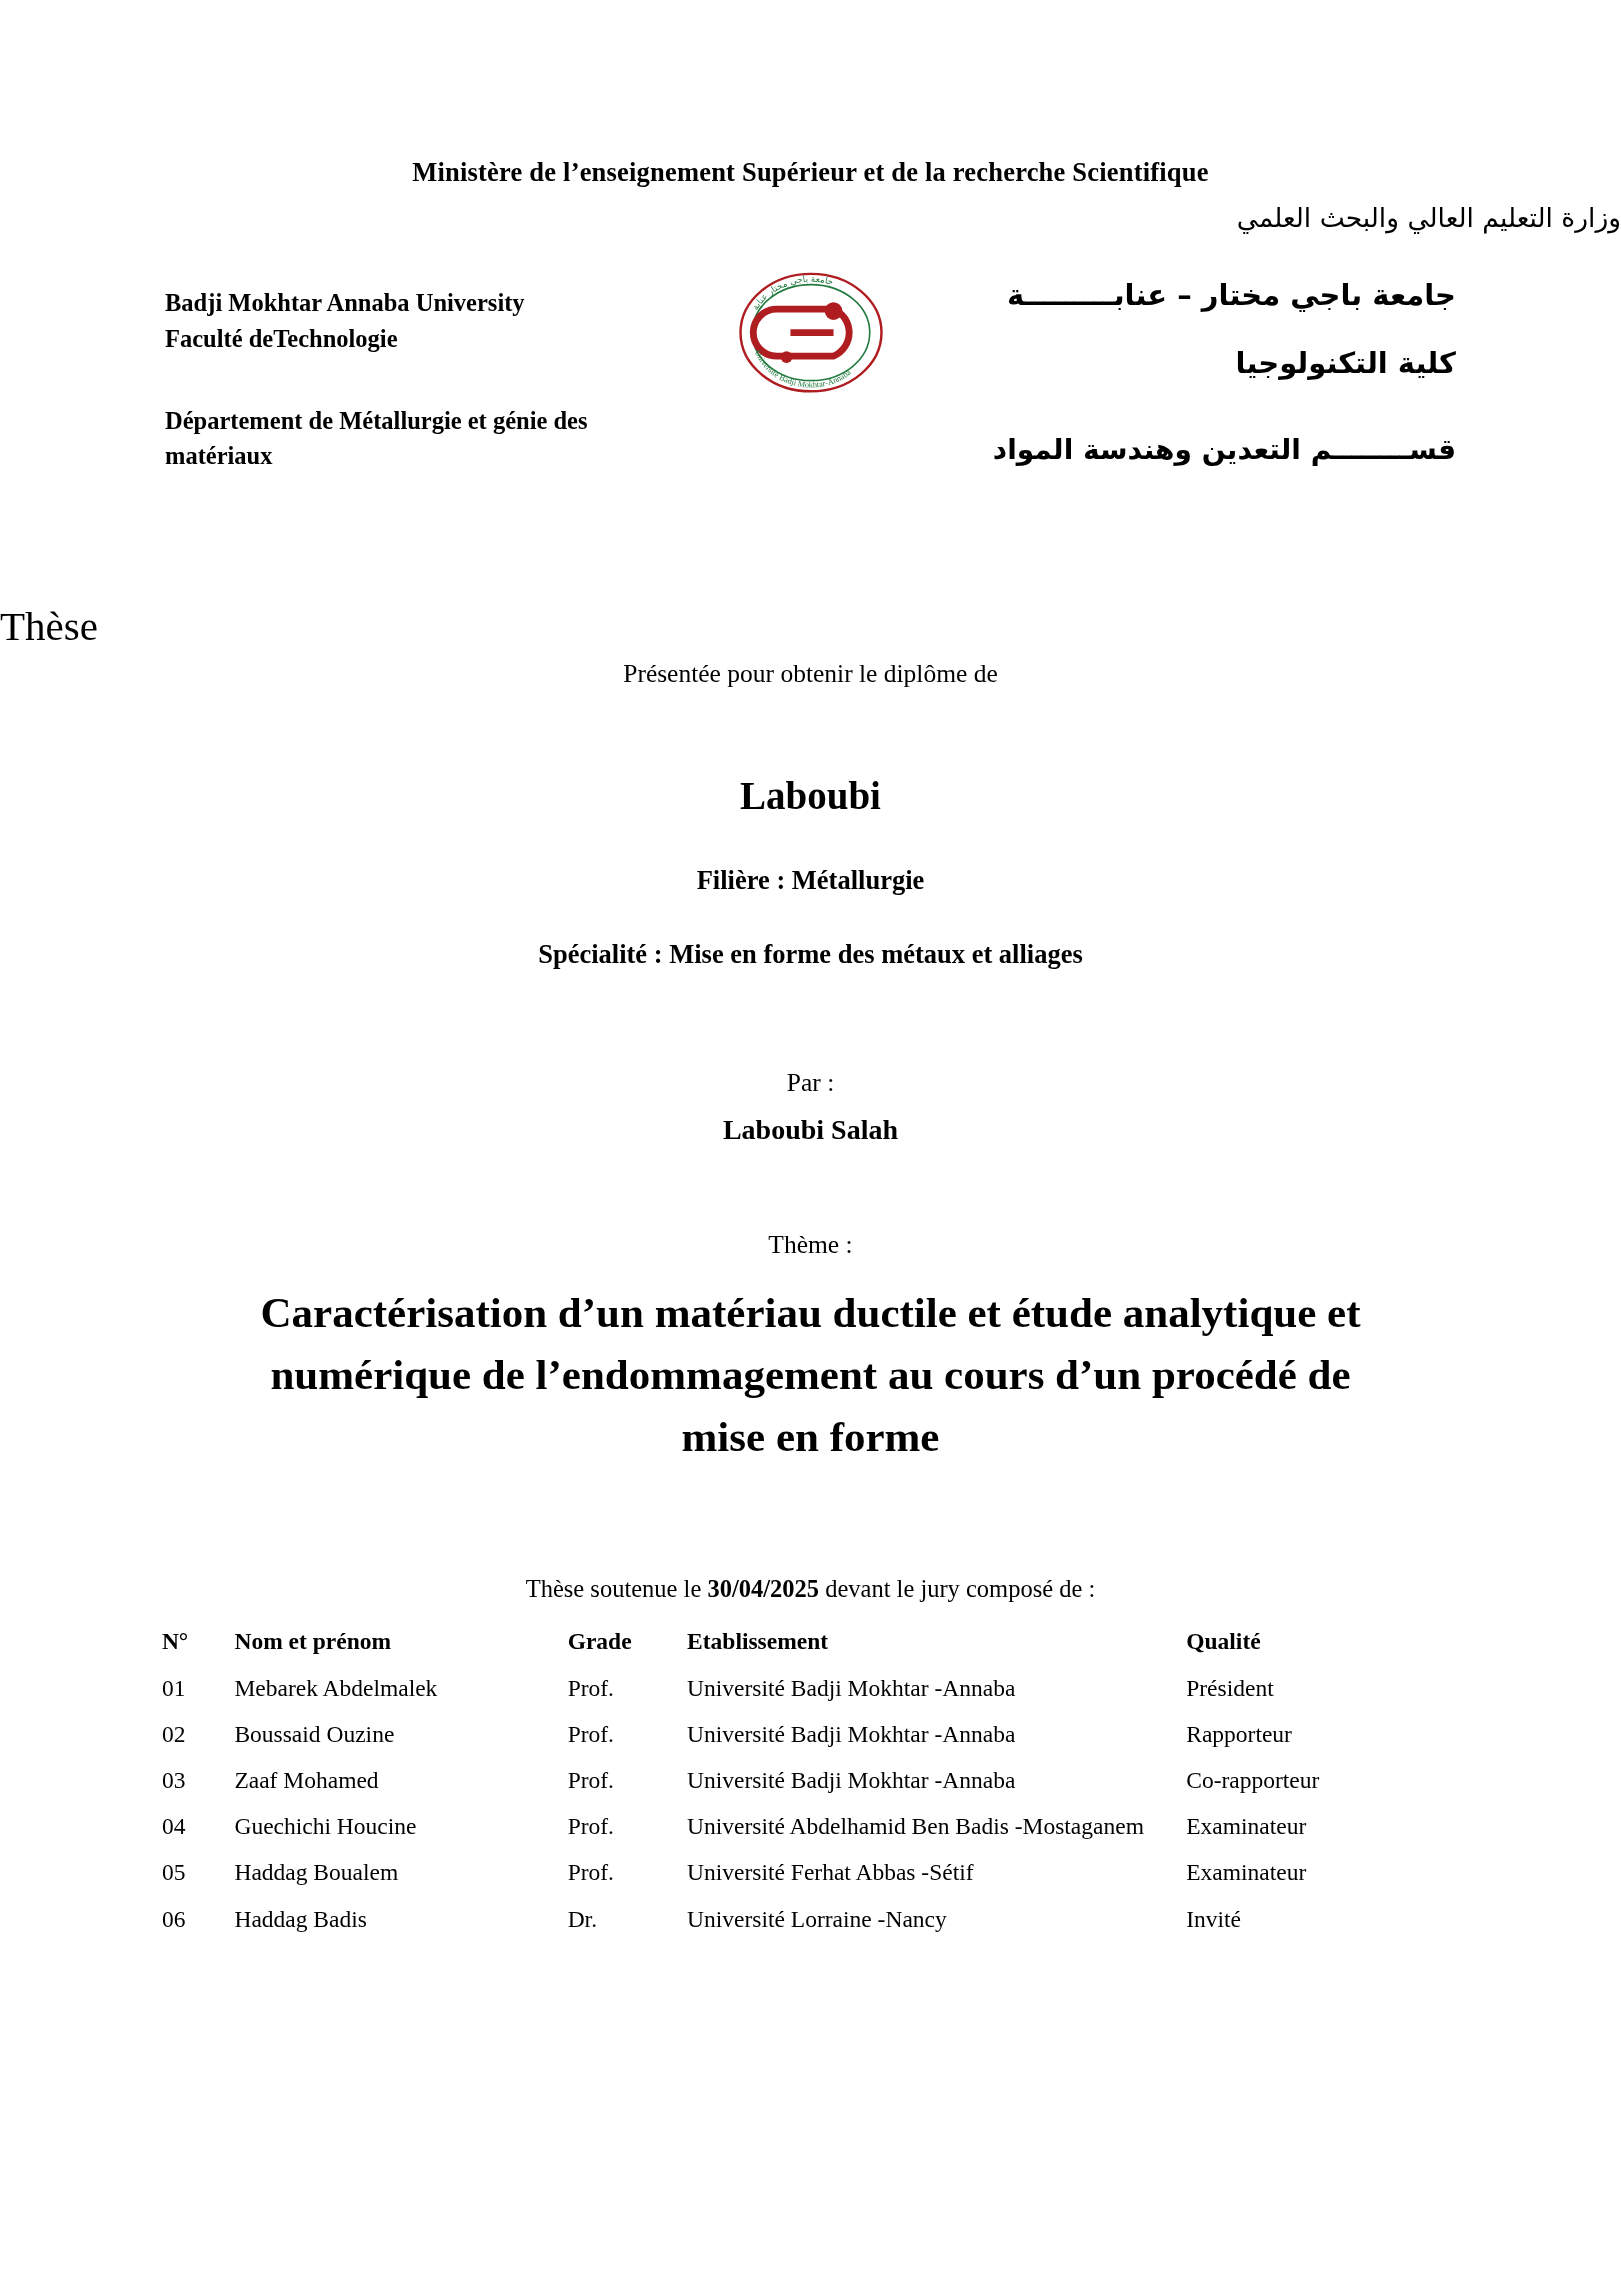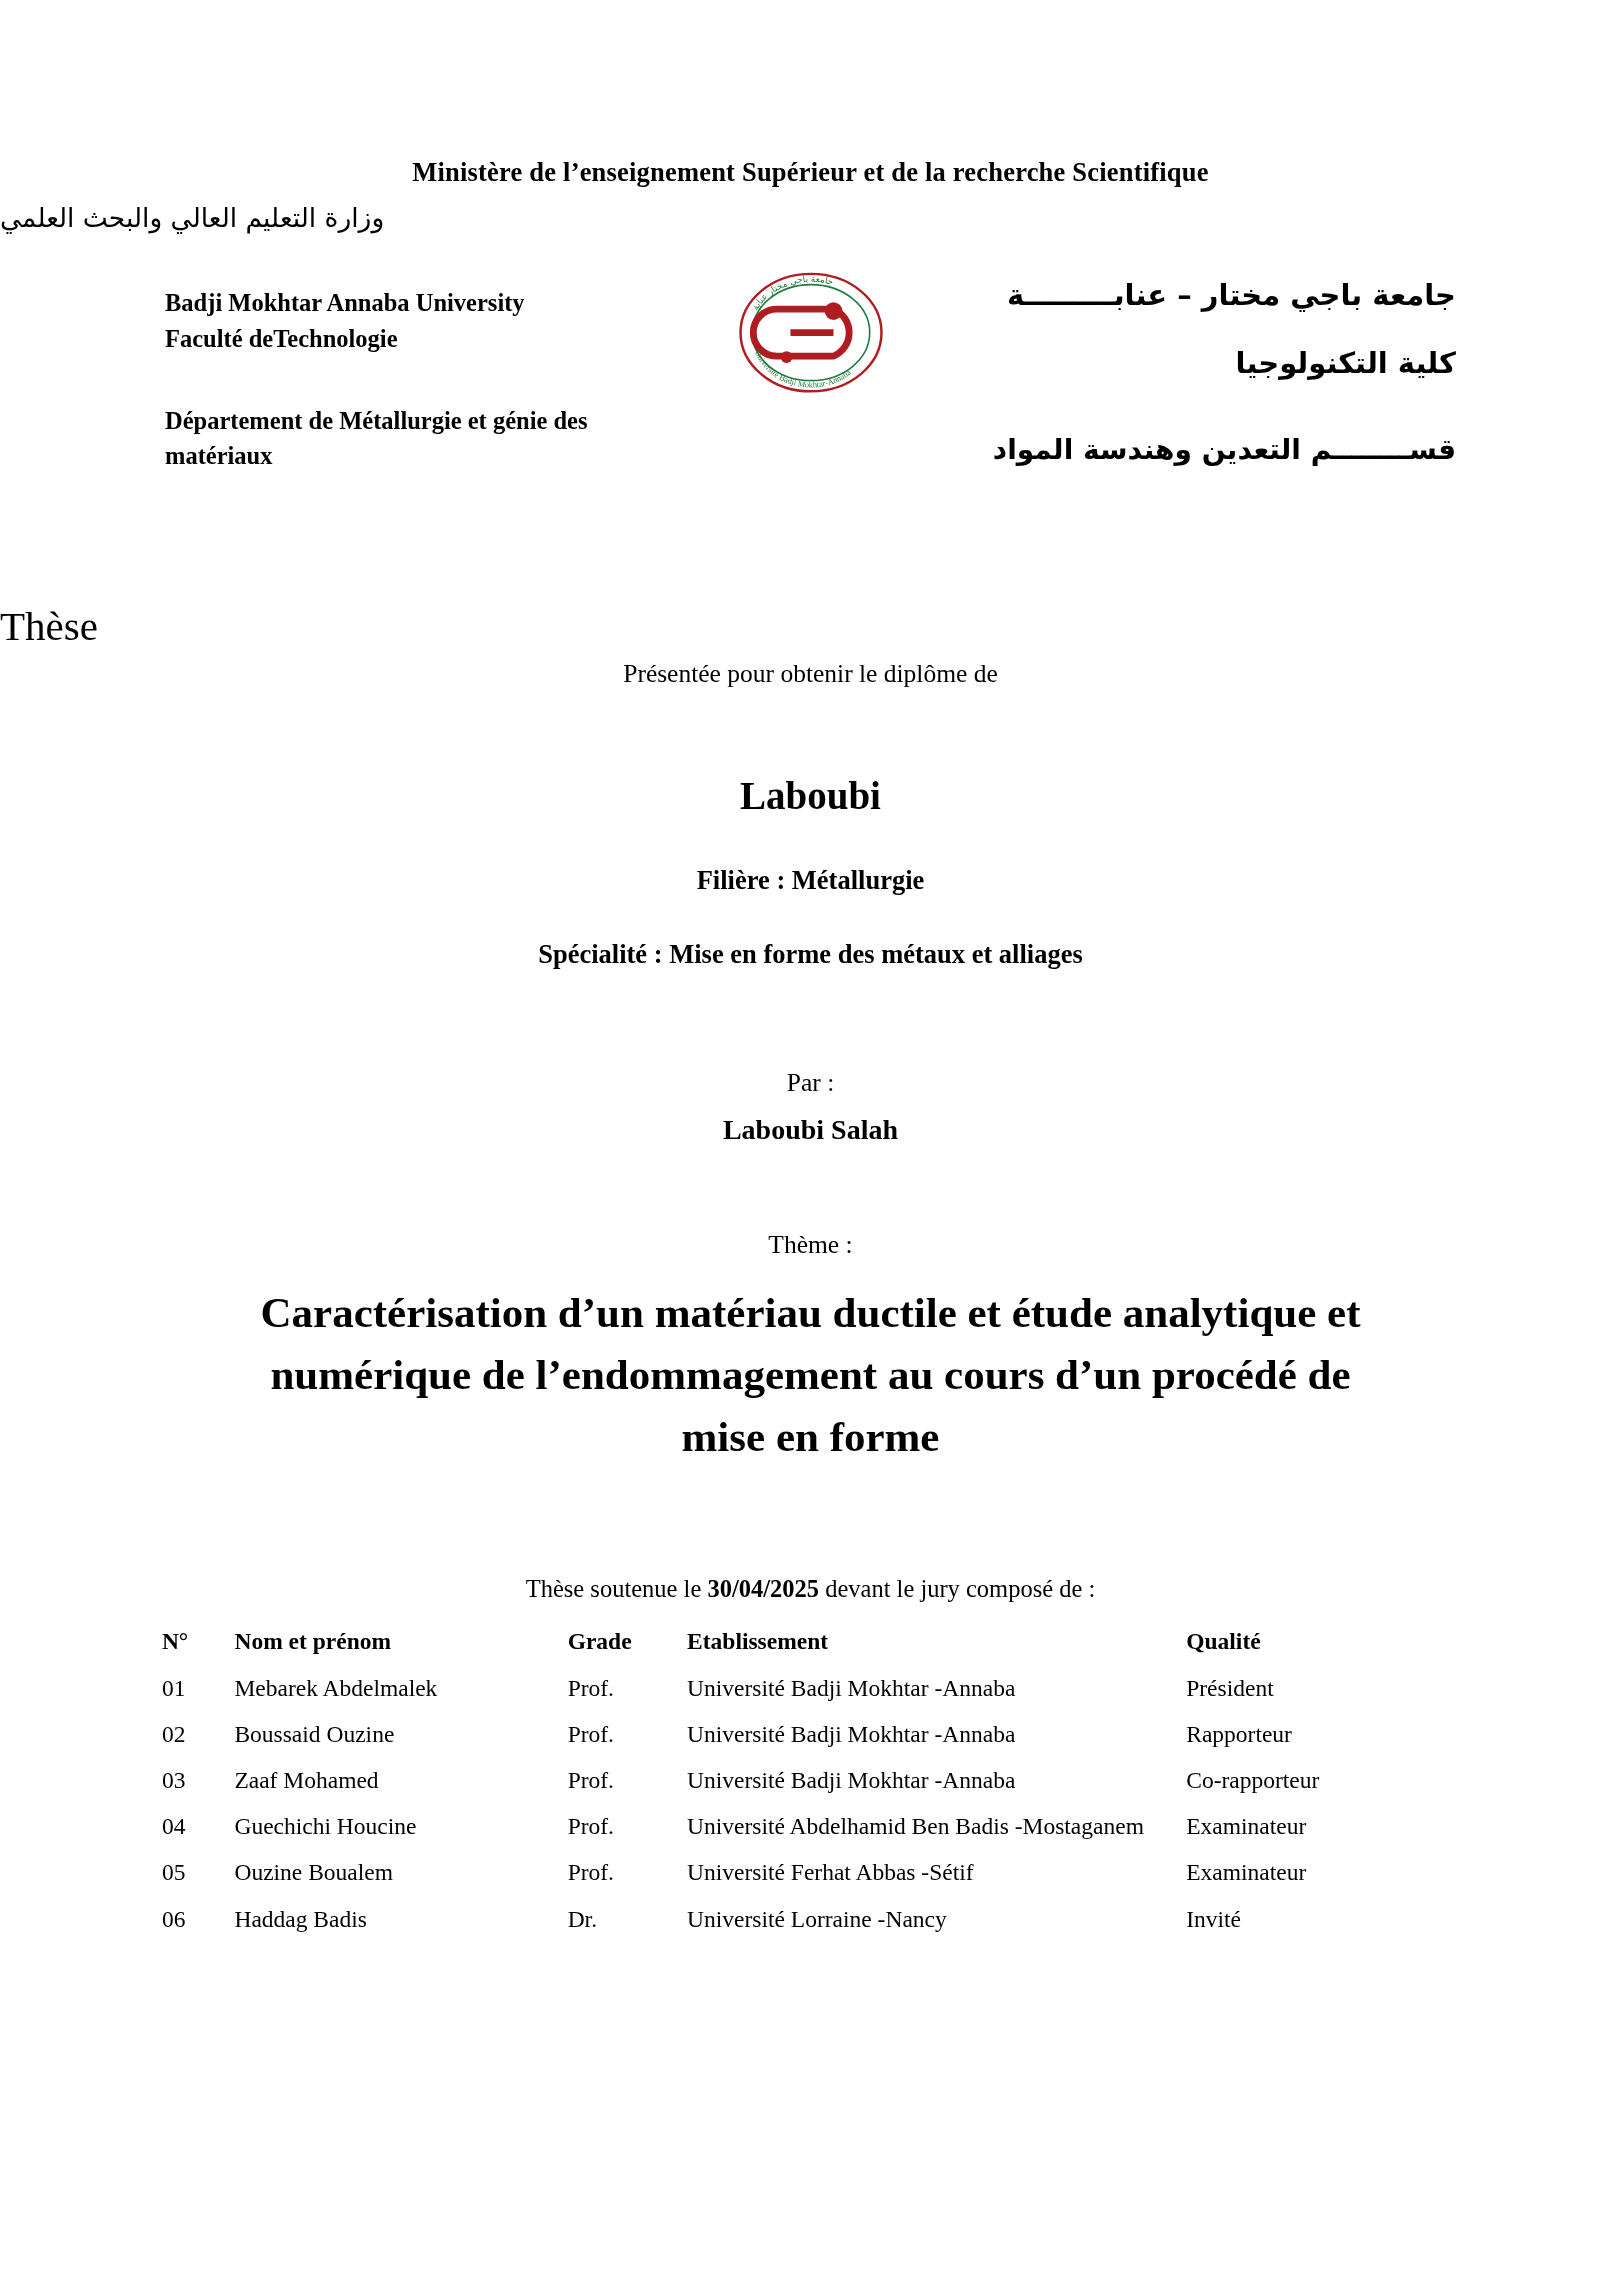--- a/index.html
+++ b/index.html
@@ -20,21 +20,21 @@
 
   
   .ministry {
     text-align: center;
     font-weight: bold;
     font-size: 26.5px;
     padding-top: 157px;
     letter-spacing: 0.2px;
   }
   .ministry-ar {
-    text-align: left;
+    text-align: right;
     font-size: 26.5px;
     direction: rtl;
     margin-top: 13.7px;
     font-family: "DejaVu Sans", sans-serif;
   }
 
   .univ-block {
     position: relative;
     margin-top: 39px;
     height: 265px;
@@ -261,21 +261,21 @@
       </tr>
       <tr>
         <td>04</td>
         <td>Guechichi Houcine</td>
         <td>Prof.</td>
         <td>Université Abdelhamid Ben Badis -Mostaganem</td>
         <td>Examinateur</td>
       </tr>
       <tr>
         <td>05</td>
-        <td>Ouzine Boualem</td>
+        <td>Haddag Boualem</td>
         <td>Prof.</td>
         <td>Université Ferhat Abbas -Sétif</td>
         <td>Examinateur</td>
       </tr>
       <tr>
         <td>06</td>
         <td>Haddag Badis</td>
         <td>Dr.</td>
         <td>Université Lorraine -Nancy</td>
         <td>Invité</td>

